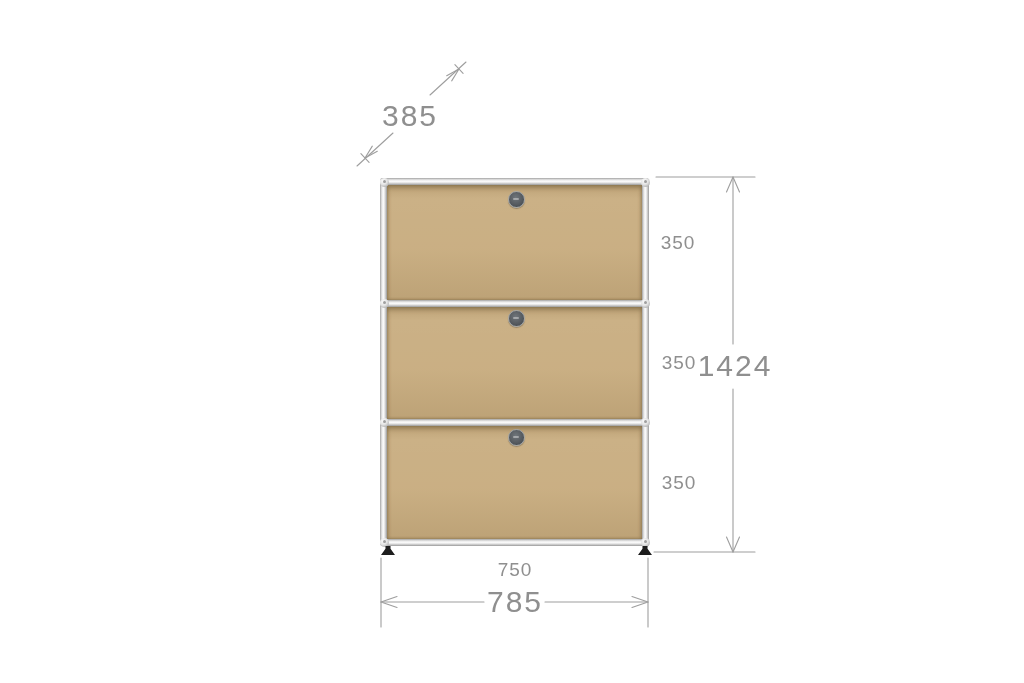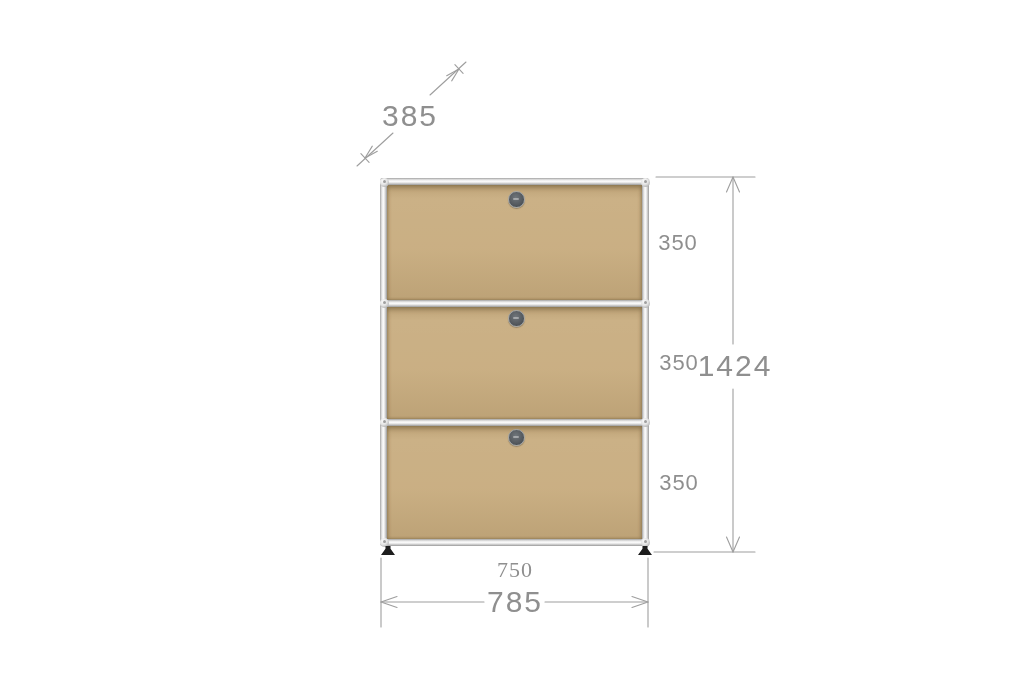--- a/index.html
+++ b/index.html
@@ -37,21 +37,21 @@
   .foot{position:absolute;top:546px;width:14px;height:9px;background:var(--foot);
     clip-path:polygon(32% 0,68% 0,68% 30%,100% 100%,0 100%,32% 30%);}
 
   
   .dims{position:absolute;left:0;top:0;width:1024px;height:683px;}
   .dims path{stroke:var(--dim-line);stroke-width:1.1;fill:none;stroke-linecap:round;}
 
   .dim-label{position:absolute;transform:translate(-50%,-50%);color:var(--dim-text);
     white-space:nowrap;font-weight:300;}
   .dim-label.big{font-size:30px;letter-spacing:2px;}
-  .dim-label.small{font-size:22px;letter-spacing:1px;}
+  .dim-label.small{font-size:19px;letter-spacing:1px;}
 </style>
 </head>
 <body style="--background: #ffffff; --panel: #c7ab7d; --dim-line: #9e9e9e; --dim-text: #8f8f8f; --foot: #1d1d1d;">
 
 <div class="canvas">
 
   <div>
 
     <div class="tube tube-v" style="left:380px;top:178px;width:7px;height:368px;"></div>
     <div class="tube tube-v" style="left:642px;top:178px;width:7px;height:368px;"></div>
@@ -132,16 +132,16 @@
       <path d="M381,602 L397,596.5 M381,602 L397,607.5"></path>
       <path d="M648,602 L632,596.5 M648,602 L632,607.5"></path>
     </g>
   </svg>
 
   <div class="dim-label big" style="left:410px;top:116px;">385</div>
   <div class="dim-label small" style="left:678px;top:243px;">350</div>
   <div class="dim-label small" style="left:679px;top:363px;">350</div>
   <div class="dim-label small" style="left:679px;top:483px;">350</div>
   <div class="dim-label big" style="left:735px;top:366px;">1424</div>
-  <div class="dim-label small" style="left:515px;top:570px;font-family:Liberation Serif, serif;">750</div>
+  <div class="dim-label small" style="left:515px;top:570px;">750</div>
   <div class="dim-label big" style="left:515px;top:602px;">785</div>
 
 </div>
 
 </body></html>

